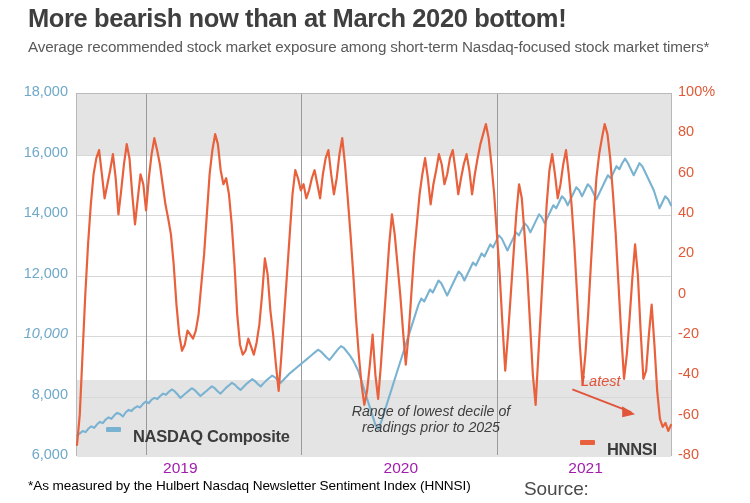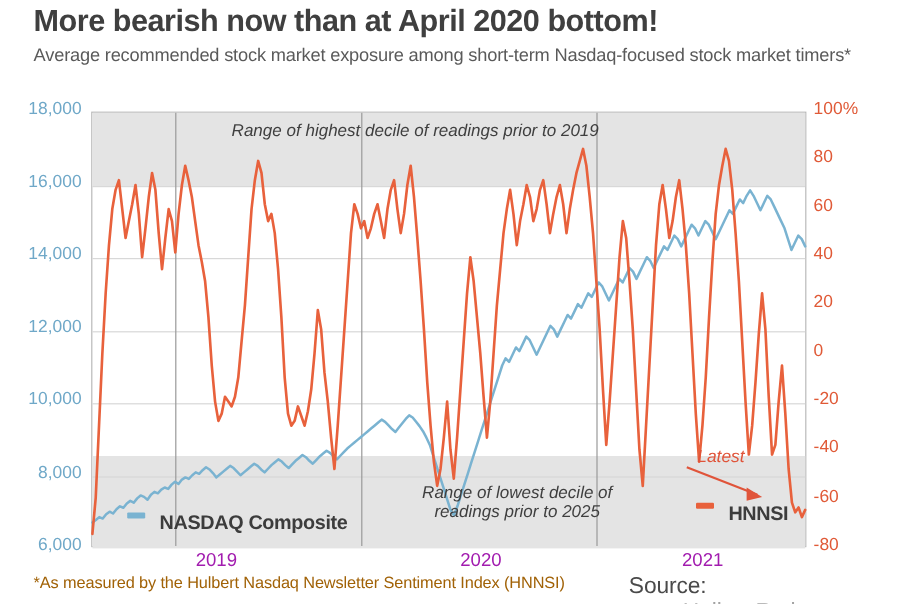--- a/index.html
+++ b/index.html
@@ -62,44 +62,44 @@
 
   
   .legend-item{
     position:absolute;display:flex;align-items:flex-start;gap:12px;
   }
   .swatch{display:block;width:15px;height:5px;border-radius:1px;}
   .legend-text{font-size:16.5px;color:#3c3c3c;font-weight:bold;letter-spacing:-0.3px;}
 
   
   .footnote{
-    position:absolute;left:28px;top:478px;font-size:13.6px;color:#a16207;
+    position:absolute;left:28px;top:478px;font-size:13.6px;color:#000000;
     letter-spacing:-0.1px;
   }
   .source{
     position:absolute;left:524px;top:478px;font-size:19px;color:#4a4a4a;
     letter-spacing:-0.1px;
   }
 </style>
 </head>
 <body>
 
 <div id="chart-root">
 
   <div class="hdr">
-    <div class="title">More bearish now than at April 2020 bottom!</div>
+    <div class="title">More bearish now than at March 2020 bottom!</div>
     <div class="subtitle">Average recommended stock market exposure among short-term Nasdaq-focused stock market timers*</div>
   </div>
 
   <div id="left-ticks">
       <div class="ytick" style="top: 83px;">18,000</div>
       <div class="ytick" style="top: 143.5px;">16,000</div>
       <div class="ytick" style="top: 204px;">14,000</div>
       <div class="ytick" style="top: 264.5px;">12,000</div>
-      <div class="ytick" style="top: 325px;">10,000</div>
+      <div class="ytick" style="top: 325px; font-style: italic;">10,000</div>
       <div class="ytick" style="top: 385.5px;">8,000</div>
       <div class="ytick" style="top: 446px;">6,000</div>
     </div>
 
   <div id="right-ticks">
       <div class="ytick2" style="top: 83px;">100%</div>
       <div class="ytick2" style="top: 123.333px;">80</div>
       <div class="ytick2" style="top: 163.667px;">60</div>
       <div class="ytick2" style="top: 204px;">40</div>
       <div class="ytick2" style="top: 244.333px;">20</div>
@@ -136,34 +136,33 @@
       <polyline id="line-nasdaq" fill="none" stroke-width="2.1" stroke-linejoin="round" stroke-linecap="round" points="0.00,343.34 2.88,341.22 5.76,338.80 8.64,340.01 11.52,336.38 14.40,334.26 17.28,335.77 20.15,332.14 23.03,329.73 25.91,330.94 28.79,327.31 31.67,325.19 34.55,326.70 37.43,323.07 40.31,320.65 43.19,321.86 46.07,324.28 48.95,320.05 51.83,317.63 54.71,318.83 57.58,315.81 60.46,314.00 63.34,315.20 66.22,311.57 69.10,309.15 71.98,310.97 74.86,307.34 77.74,305.52 80.62,306.74 83.50,303.71 86.38,301.29 89.26,302.50 92.14,299.48 95.01,297.06 97.89,298.87 100.77,301.89 103.65,305.52 106.53,303.11 109.41,300.69 112.29,298.26 115.17,295.85 118.05,297.66 120.93,300.69 123.81,303.71 126.69,301.29 129.57,298.87 132.44,296.45 135.32,294.03 138.20,295.85 141.08,298.87 143.96,301.29 146.84,298.26 149.72,295.24 152.60,292.82 155.48,290.40 158.36,292.22 161.24,295.24 164.12,297.66 167.00,294.63 169.87,291.61 172.75,289.19 175.63,286.77 178.51,288.59 181.39,291.61 184.27,294.03 187.15,291.00 190.03,287.98 192.91,285.56 195.79,283.14 198.67,284.95 201.55,287.98 204.43,290.40 207.30,287.38 210.18,284.35 213.06,281.32 215.94,278.90 218.82,276.49 221.70,274.06 224.58,271.64 227.46,269.23 230.34,266.81 233.22,264.38 236.10,261.97 238.98,259.55 241.86,257.13 244.73,258.94 247.61,261.97 250.49,264.99 253.37,267.41 256.25,263.78 259.13,260.15 262.01,256.52 264.89,253.50 267.77,255.31 270.65,258.94 273.53,262.57 276.41,266.81 279.29,272.25 282.16,278.30 285.04,287.38 287.92,296.45 290.80,305.52 293.68,314.60 296.56,323.68 299.44,332.75 302.32,337.29 305.20,329.73 308.08,320.65 310.96,311.57 313.84,302.50 316.71,293.43 319.59,284.35 322.47,275.27 325.35,266.20 328.23,257.13 331.11,248.05 333.99,238.97 336.87,229.90 339.75,220.82 342.63,211.75 345.51,205.70 348.39,208.72 351.27,202.68 354.14,196.63 357.02,199.65 359.90,193.60 362.78,187.55 365.66,190.58 368.54,196.63 371.42,202.68 374.30,196.63 377.18,190.58 380.06,184.53 382.94,178.48 385.82,181.50 388.70,187.55 391.57,181.50 394.45,175.45 397.33,169.40 400.21,172.42 403.09,166.38 405.97,160.32 408.85,163.35 411.73,157.30 414.61,151.25 417.49,154.28 420.37,148.22 423.25,142.18 426.13,145.20 429.00,151.25 431.88,157.30 434.76,151.25 437.64,145.20 440.52,139.15 443.40,142.18 446.28,136.13 449.16,130.07 452.04,133.10 454.92,139.15 457.80,133.10 460.68,127.05 463.56,121.00 466.43,124.03 469.31,130.07 472.19,124.03 475.07,117.97 477.95,111.93 480.83,114.95 483.71,108.90 486.59,102.85 489.47,105.88 492.35,111.93 495.23,105.88 498.11,99.82 500.99,93.77 503.86,96.80 506.74,102.85 509.62,96.80 512.50,90.75 515.38,93.77 518.26,99.82 521.14,105.88 524.02,99.82 526.90,93.77 529.78,87.73 532.66,81.68 535.54,84.70 538.42,78.65 541.29,72.60 544.17,75.63 547.05,69.57 549.93,65.04 552.81,69.57 555.69,75.63 558.57,81.68 561.45,75.63 564.33,69.57 567.21,72.60 570.09,78.65 572.97,84.70 575.85,90.75 578.72,96.80 581.60,105.88 584.48,114.95 587.36,108.90 590.24,102.85 593.12,105.88 596.00,111.93" stroke="#7ab3d1"></polyline>
       <polyline id="line-hnnsi" fill="none" stroke-width="2.2" stroke-linejoin="round" stroke-linecap="round" points="0.00,352.92 2.77,322.67 5.54,262.17 8.32,201.67 11.09,151.25 13.86,110.92 16.63,80.67 19.40,64.53 22.18,56.47 24.95,80.67 27.72,104.87 30.49,90.75 33.27,76.63 36.04,60.50 38.81,84.70 41.58,121.00 44.35,96.80 47.13,70.58 49.90,50.42 52.67,64.53 55.44,100.83 58.21,131.08 60.99,104.87 63.76,80.67 66.53,90.75 69.30,116.97 72.07,84.70 74.85,60.50 77.62,44.37 80.39,56.47 83.16,70.58 85.93,90.75 88.71,110.92 91.48,125.03 94.25,141.17 97.02,171.42 99.80,211.75 102.57,242.00 105.34,258.13 108.11,252.08 110.88,237.97 113.66,242.00 116.43,246.03 119.20,237.97 121.97,221.83 124.74,191.58 127.52,161.33 130.29,121.00 133.06,80.67 135.83,56.47 138.60,40.33 141.38,50.42 144.15,76.63 146.92,90.75 149.69,84.70 152.47,100.83 155.24,131.08 158.01,171.42 160.78,221.83 163.55,252.08 166.33,262.17 169.10,258.13 171.87,246.03 174.64,254.10 177.41,262.17 180.19,250.07 182.96,231.92 185.73,201.67 188.50,165.37 191.27,181.50 194.05,217.80 196.82,242.00 199.59,272.25 202.36,298.47 205.13,262.17 207.91,221.83 210.68,181.50 213.45,141.17 216.22,100.83 219.00,76.63 221.77,84.70 224.54,96.80 227.31,90.75 230.08,104.87 232.86,96.80 235.63,84.70 238.40,76.63 241.17,90.75 243.94,104.87 246.72,80.67 249.49,64.53 252.26,56.47 255.03,80.67 257.80,100.83 260.58,84.70 263.35,60.50 266.12,44.37 268.89,70.58 271.67,104.87 274.44,141.17 277.21,181.50 279.98,225.87 282.75,262.17 285.53,292.42 288.30,312.58 291.07,298.47 293.84,272.25 296.61,242.00 299.39,282.33 302.16,306.53 304.93,272.25 307.70,231.92 310.47,191.58 313.25,151.25 316.02,121.00 318.79,141.17 321.56,171.42 324.33,201.67 327.11,237.97 329.88,272.25 332.65,242.00 335.42,201.67 338.20,161.33 340.97,131.08 343.74,100.83 346.51,80.67 349.28,64.53 352.06,84.70 354.83,110.92 357.60,90.75 360.37,76.63 363.14,60.50 365.92,70.58 368.69,90.75 371.46,80.67 374.23,64.53 377.00,56.47 379.78,76.63 382.55,100.83 385.32,84.70 388.09,70.58 390.87,60.50 393.64,76.63 396.41,100.83 399.18,80.67 401.95,64.53 404.73,50.42 407.50,40.33 410.27,30.25 413.04,44.37 415.81,70.58 418.59,100.83 421.36,141.17 424.13,181.50 426.90,231.92 429.67,278.30 432.45,242.00 435.22,201.67 437.99,161.33 440.76,121.00 443.53,90.75 446.31,104.87 449.08,141.17 451.85,181.50 454.62,231.92 457.40,282.33 460.17,312.58 462.94,262.17 465.71,211.75 468.48,161.33 471.26,110.92 474.03,76.63 476.80,60.50 479.57,80.67 482.34,104.87 485.12,90.75 487.89,70.58 490.66,56.47 493.43,80.67 496.20,110.92 498.98,151.25 501.75,201.67 504.52,252.08 507.29,292.42 510.07,262.17 512.84,221.83 515.61,171.42 518.38,125.03 521.15,84.70 523.93,60.50 526.70,44.37 529.47,30.25 532.24,40.33 535.01,64.53 537.79,100.83 540.56,141.17 543.33,191.58 546.10,242.00 548.87,286.37 551.65,262.17 554.42,225.87 557.19,185.53 559.96,151.25 562.73,181.50 565.51,237.97 568.28,286.37 571.05,278.30 573.82,242.00 576.60,211.75 579.37,252.08 582.14,298.47 584.91,326.70 587.68,334.77 590.46,330.73 593.23,338.80 596.00,332.75" stroke="#e8613c"></polyline>
     </svg>
 
     <svg class="series" id="arrow-svg" viewBox="0 0 596 363" preserveAspectRatio="none">
       <line x1="497" y1="297" x2="556" y2="320" stroke="#e0543a" stroke-width="1.9"></line>
       <polygon points="560,322 547,314 547,325" fill="#e0543a"></polygon>
     </svg>
   </div>
 
-  <div class="band-label" id="upper-band-label" style="left: 136px; top: 101px; width: 420px;">Range of highest decile of readings prior to 2019</div>
 
   <div class="band-label" id="lower-band-label" style="left: 326px; top: 403px; width: 210px;">
     <span>Range of lowest decile of</span><br>
     <span>readings prior to 2025</span>
   </div>
 
   <div class="latest-label" id="latest-label" style="left: 581px; top: 373px;">Latest</div>
 
   <div class="legend-item" id="legend-0" style="left:106px;top:427px;">
     <span class="swatch" id="sw-0" style="background: rgb(122, 179, 209);"></span>
     <span class="legend-text">NASDAQ Composite</span>
   </div>
-  <div class="legend-item" id="legend-1" style="left:580px;top:419px;">
+  <div class="legend-item" id="legend-1" style="left:580px;top:440px;">
     <span class="swatch" id="sw-1" style="background: rgb(232, 97, 60);"></span>
     <span class="legend-text">HNNSI</span>
   </div>
 
   <div class="footnote">*As measured by the Hulbert Nasdaq Newsletter Sentiment Index (HNNSI)</div>
   <div class="source">Source: www.HulbertRatings.com</div>
 
 </div>
 
 </body></html>

